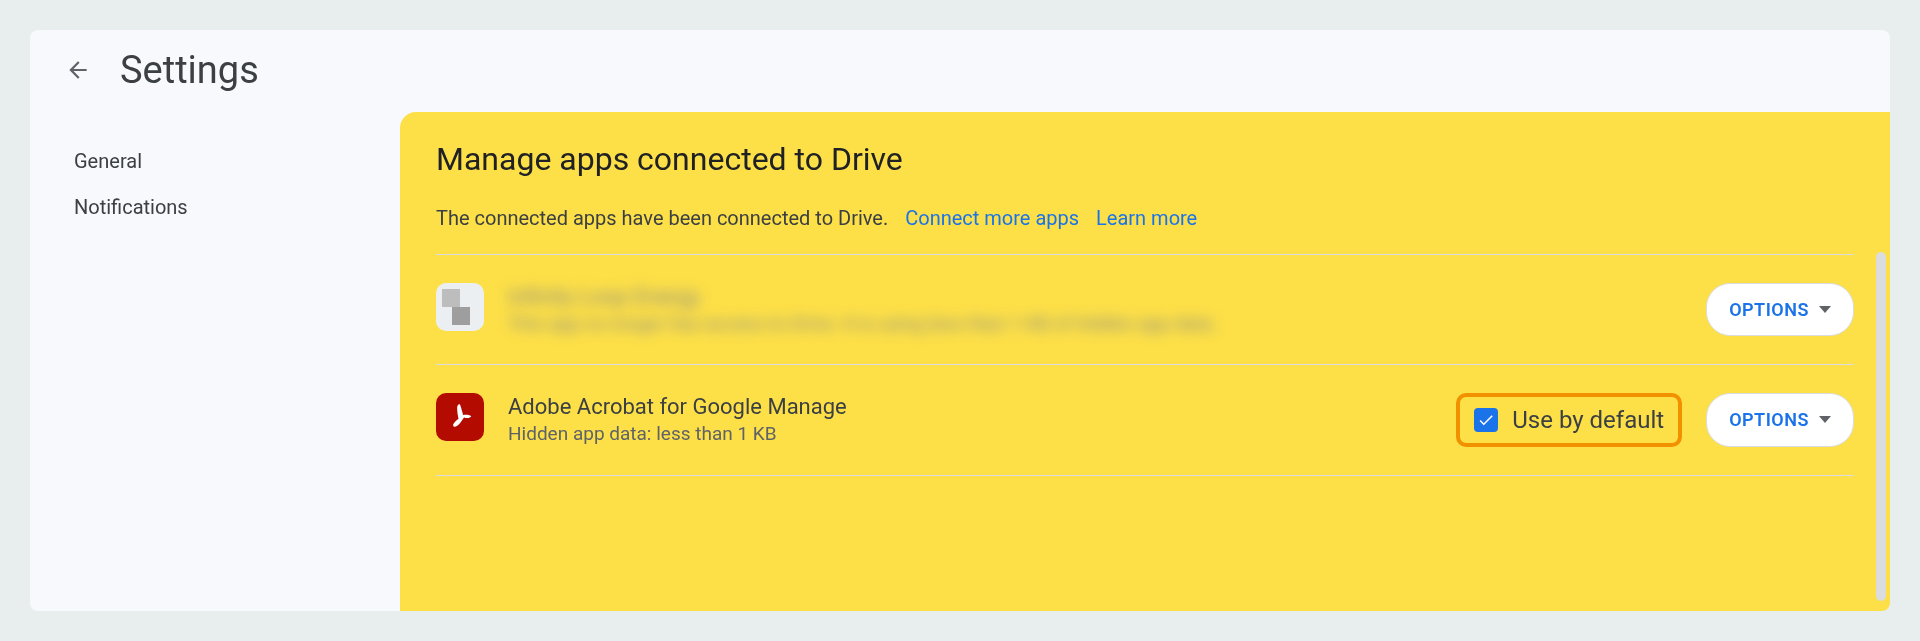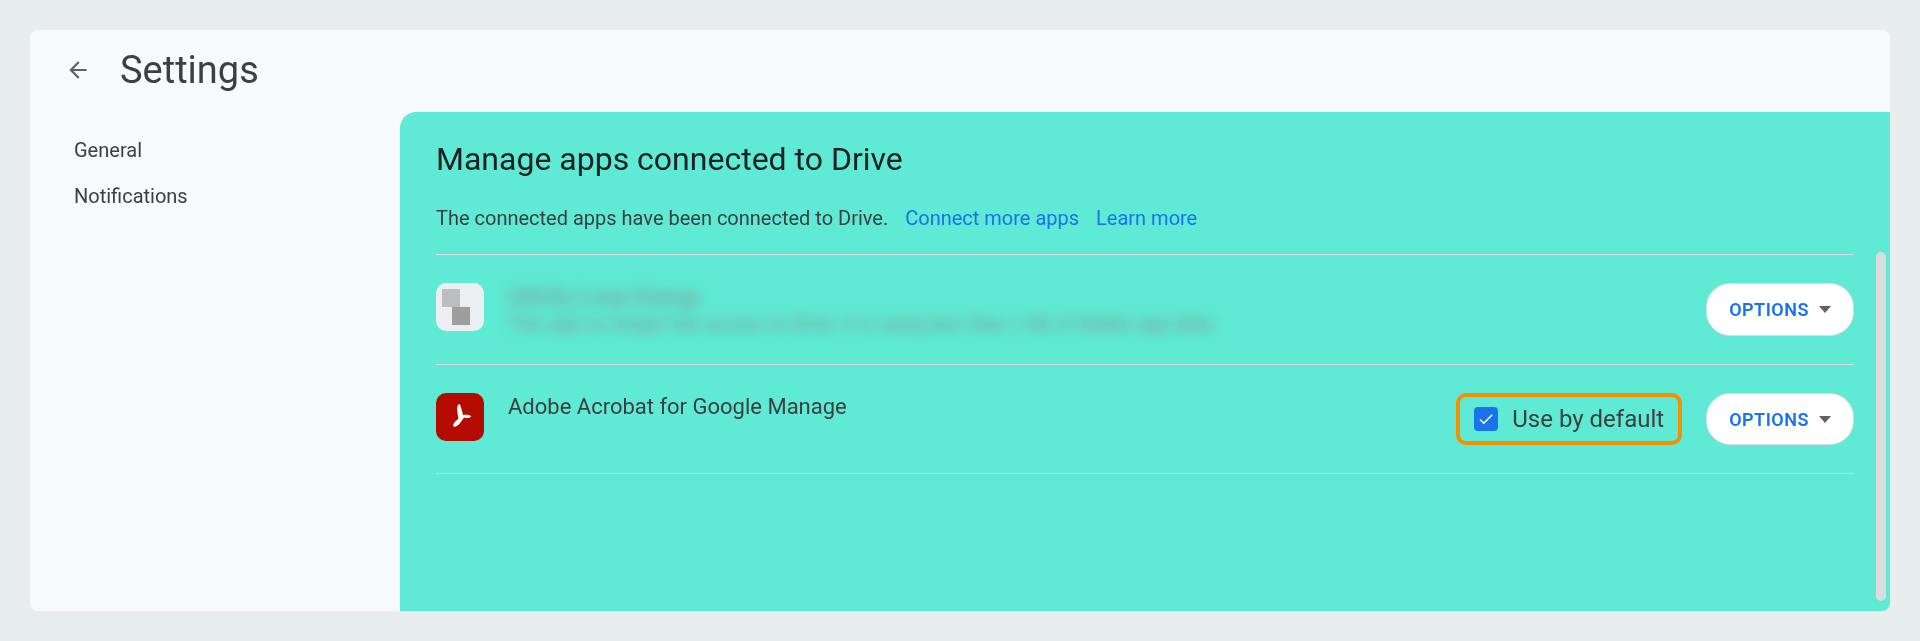--- a/index.html
+++ b/index.html
@@ -46,37 +46,38 @@
     overflow: hidden;
   }
   .sidebar {
     width: 370px;
     padding: 34px 16px 16px 16px;
     flex-shrink: 0;
   }
   .nav-item {
     height: 46px;
     display: flex;
+    align-items: center;
     padding: 0 24px;
     font-size: 20px;
     color: #3c4043;
     border-radius: 0 24px 24px 0;
     margin-left: -16px;
     padding-left: 44px;
     cursor: pointer;
   }
   .nav-item.active {
     background: #a6c8e7;
     border-radius: 24px;
     margin-left: 8px;
     padding-left: 28px;
   }
   .main {
     flex: 1;
-    background: #5eead4;
+    background: #fde047;
     border-top-left-radius: 16px;
     margin-top: 8px;
     padding: 28px 36px 0 36px;
     position: relative;
     overflow: hidden;
   }
   .main-title {
     font-size: 32px;
     color: #202124;
     font-weight: 400;
@@ -253,20 +254,21 @@
       <div class="divider"></div>
 
       <div class="app-row">
         <div class="app-icon acrobat">
           <svg viewBox="0 0 24 24">
             <path fill="#fff" d="M12 2c1.2 3.5 2 6.3 2.4 8.4 2.7-.3 5-.1 6.6.9-.9 1.6-3.2 1.7-5.8 1-1.8 2.9-3.8 5.4-5.4 6.7-1.7 1.4-3 1-3.3-.2-.3-1.2 1.3-3.2 4.3-5.5-.6-2.4-1-5-1.1-7.8C9.6 3.2 10.6 1.4 12 2z"></path>
           </svg>
         </div>
         <div class="app-text">
           <div class="app-name">Adobe Acrobat for Google Manage</div>
+          <div class="app-sub">Hidden app data: less than 1 KB</div>
         </div>
         <div class="default-wrap">
           <div class="checkbox">
             <svg viewBox="0 0 24 24">
               <path fill="currentColor" d="M9 16.17 4.83 12 3.41 13.41 9 19l12-12-1.41-1.41z"></path>
             </svg>
           </div>
           <span class="default-label">Use by default</span>
         </div>
         <div class="options-btn">

